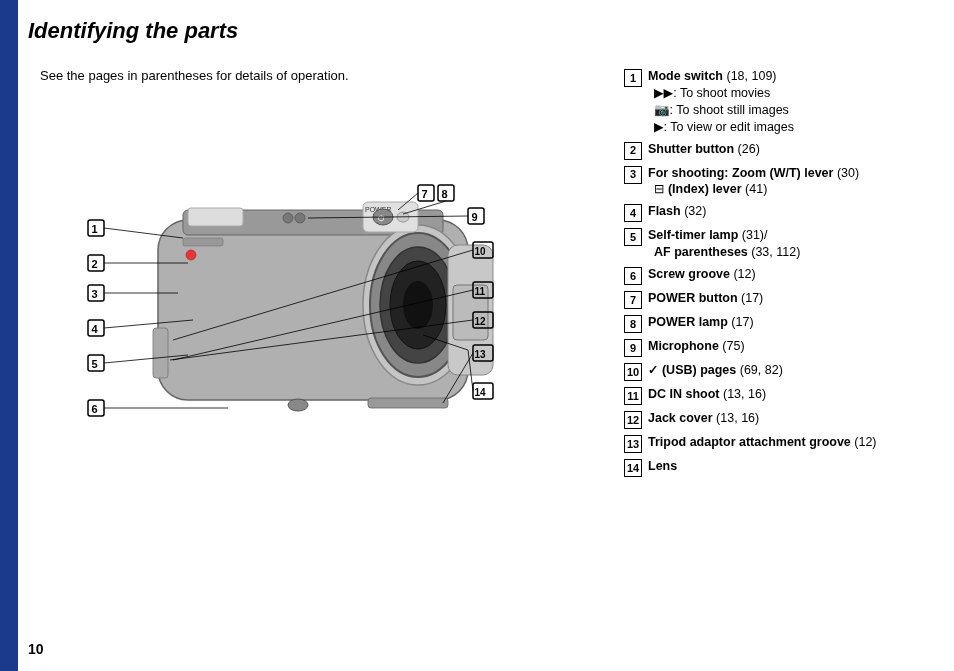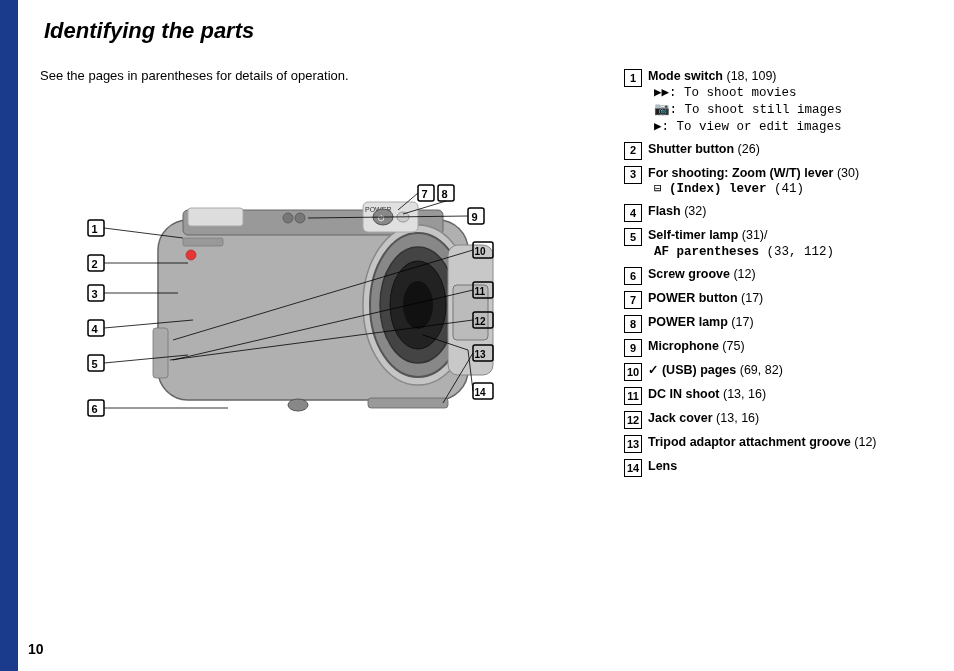--- a/index.html
+++ b/index.html
@@ -30,21 +30,21 @@
       bottom: 14px;
       left: 28px;
       font-size: 14px;
       font-weight: bold;
     }
 
     
     .title {
       position: absolute;
       top: 18px;
-      left: 44px;
+      left: 28px;
       font-size: 22px;
       font-style: italic;
       font-weight: bold;
       color: #000;
     }
 
     
     .subtitle {
       position: absolute;
       top: 68px;
@@ -104,21 +104,20 @@
       flex: 1;
     }
 
     .parts-text b {
       font-weight: bold;
     }
 
     .indent {
       padding-left: 6px;
       display: block;
-      font-family: Liberation Mono, monospace;
     }
   </style>
 </head>
 <body>
 
 <div class="left-bar"></div>
 
 <div class="title">Identifying the parts</div>
 
 <div class="subtitle">See the pages in parentheses for details of operation.</div>

